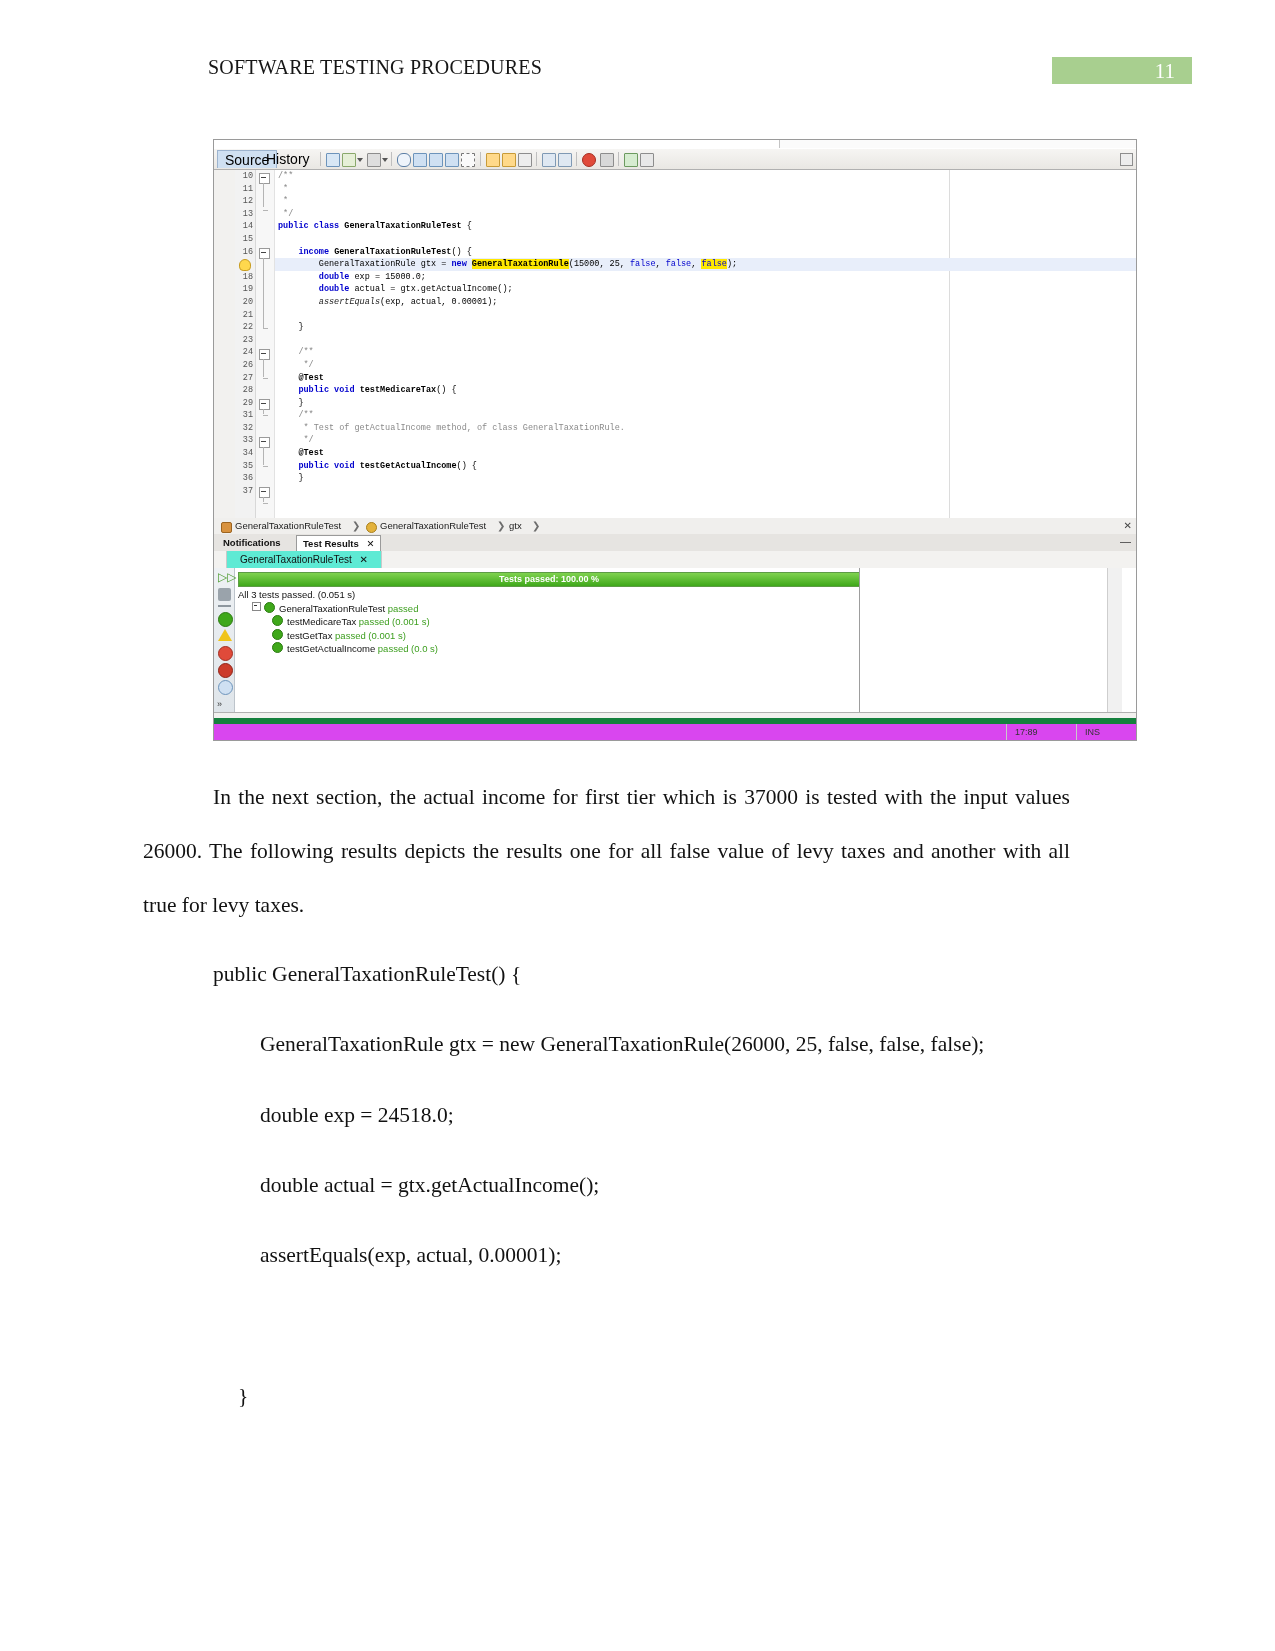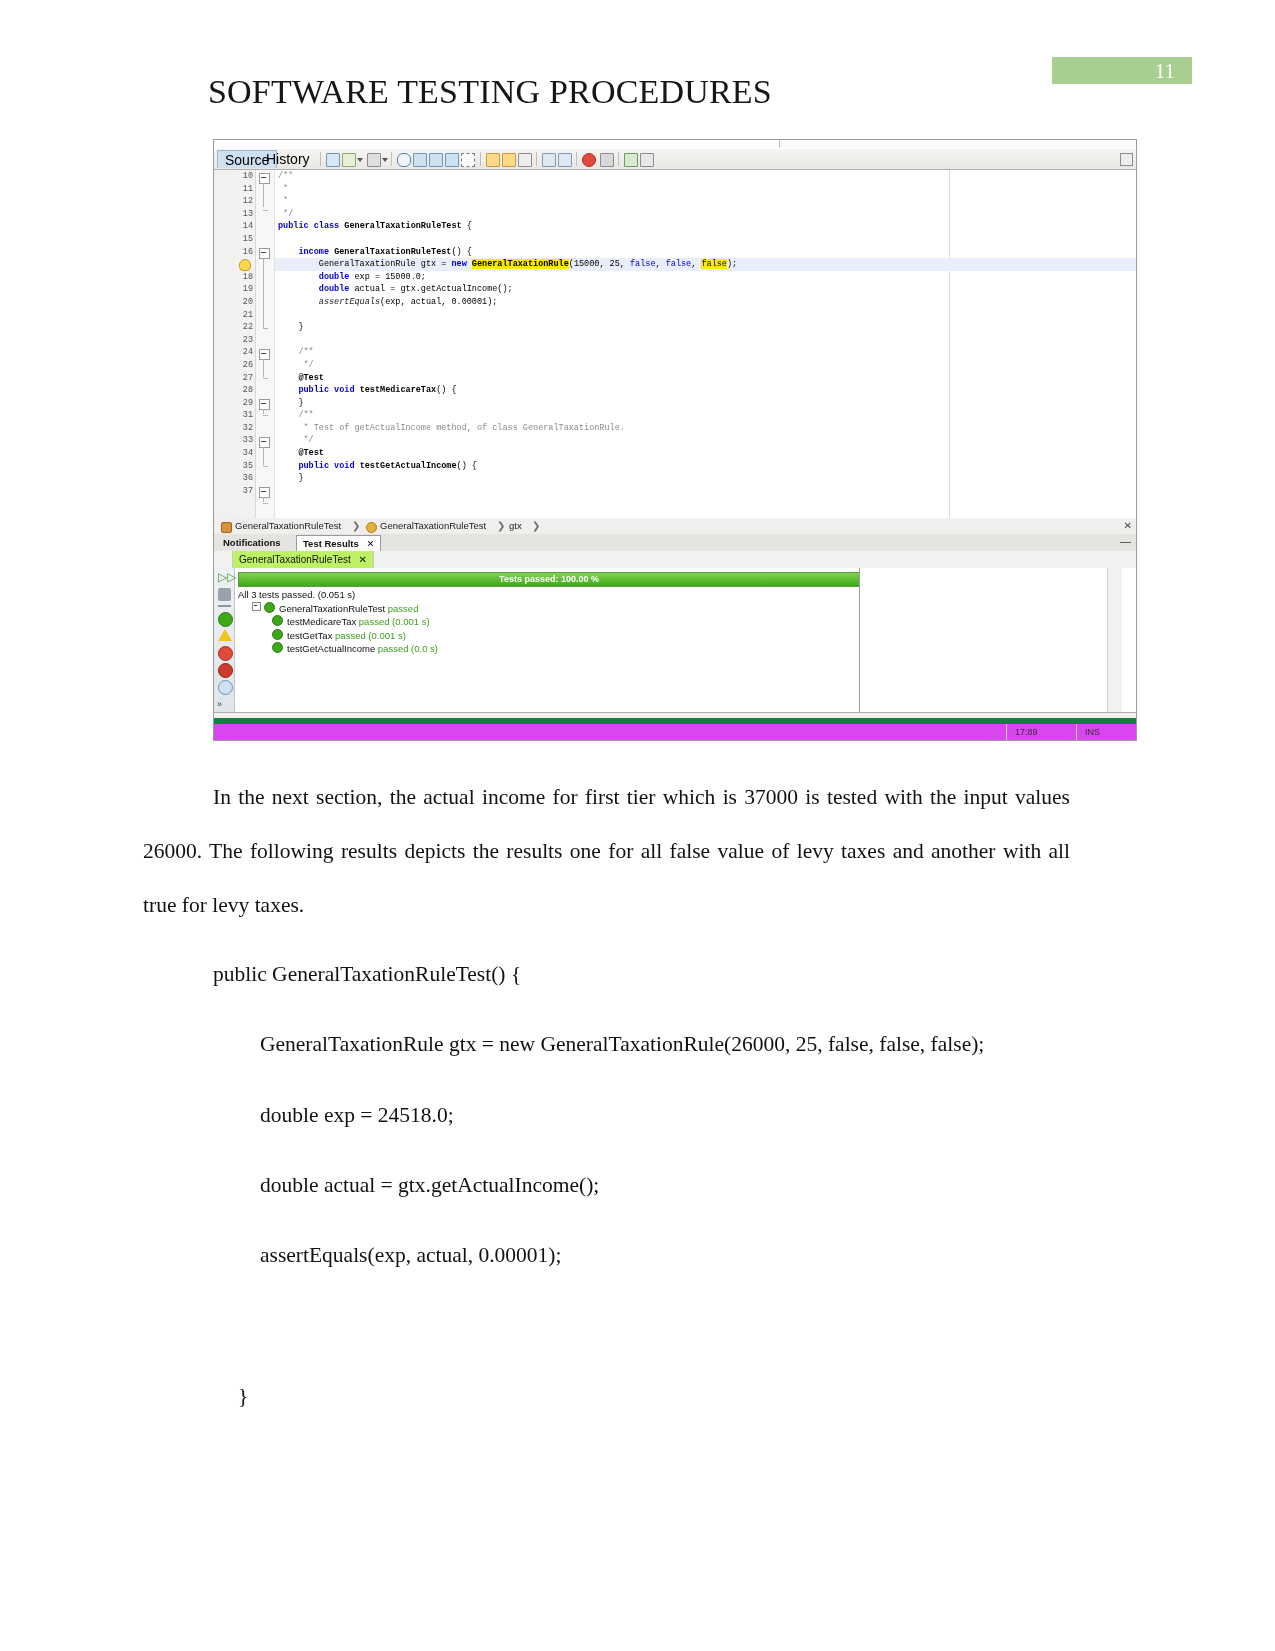--- a/index.html
+++ b/index.html
@@ -12,23 +12,22 @@
     position:relative;
     overflow:hidden;
   }
 
   
   .page-header{
     position:absolute;left:0;top:0;width:1275px;height:110px;
   }
   .header-title{
     position:absolute;left:208px;top:56px;
-    font-size:34px;letter-spacing:.2px;color:#161616;
+    font-size:20px;letter-spacing:.2px;color:#161616;
     white-space:nowrap;
-    margin-top:17px;
   }
   .page-badge{
     position:absolute;left:1052px;top:57px;width:140px;height:27px;
     background:#a8cf8f;
   }
   .page-badge-num{
     position:absolute;right:17px;top:2px;
     font-size:21px;color:#ffffff;
   }
 
@@ -179,22 +178,22 @@
     padding:0 6px;box-sizing:border-box;white-space:nowrap;font-weight:bold;color:#111;
   }
   .res-tab.sel{background:#ffffff;border:1px solid #9a9a9a;border-bottom:none;}
   .res-minim{position:absolute;right:7px;top:1px;font-size:11px;color:#333;}
 
   .res-sub{
     position:absolute;left:0;top:411px;width:924px;height:17px;
     background:#f3f2f0;border-bottom:1px solid #c2c2c2;
   }
   .sub-tab{
-    position:absolute;left:18px;top:0;height:17px;line-height:17px;font-size:10px;
-    padding:0 6px;background:#bef264;box-sizing:border-box;color:#111;
+    position:absolute;left:12px;top:0;height:17px;line-height:17px;font-size:10px;
+    padding:0 13px;background:#5eead4;box-sizing:border-box;color:#111;
     border-left:1px solid #c9c9c9;border-right:1px solid #c9c9c9;
   }
 
   
   .res-body{
     position:absolute;left:0;top:428px;width:924px;height:144px;
     background:#ffffff;border-bottom:1px solid #b0b0b0;
   }
   .res-sidebar{
     position:absolute;left:0;top:0;width:20px;height:144px;

